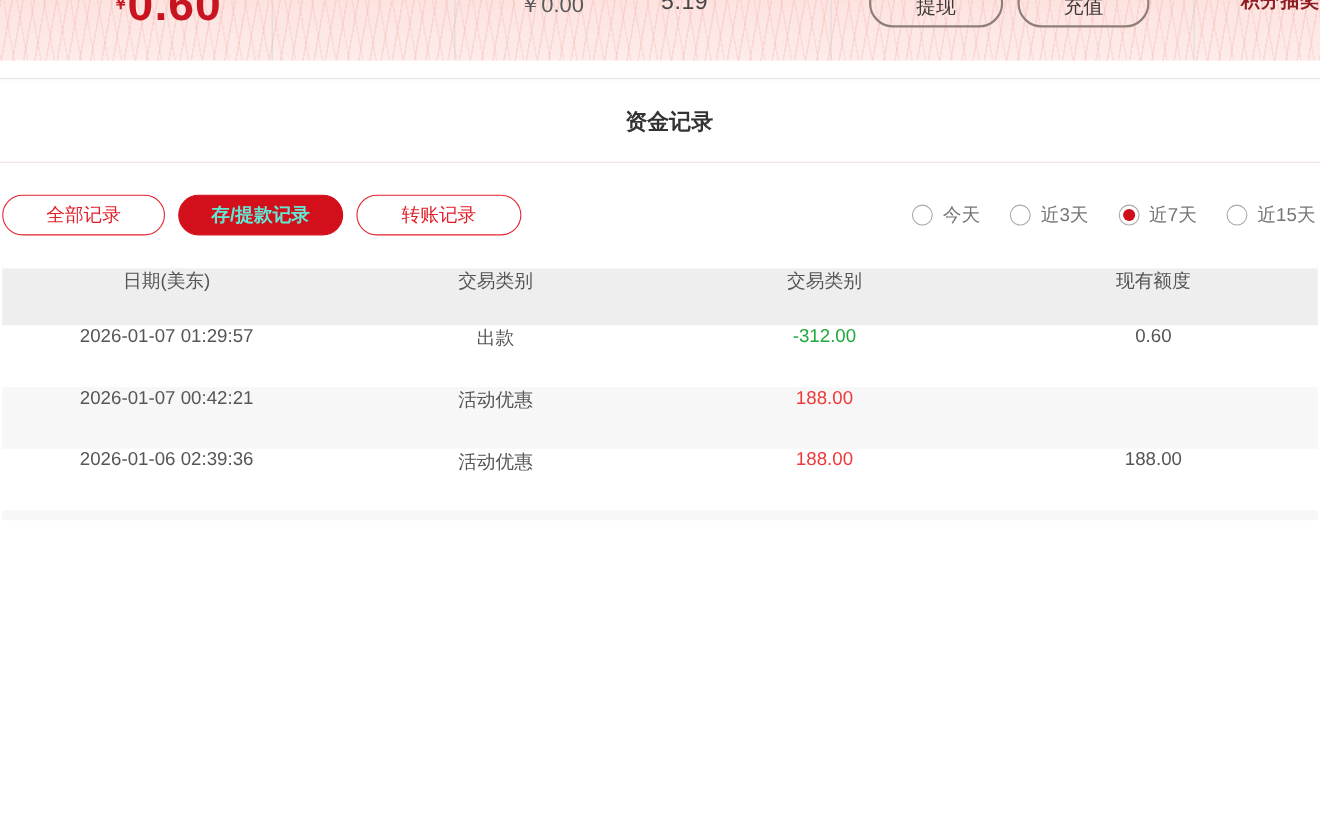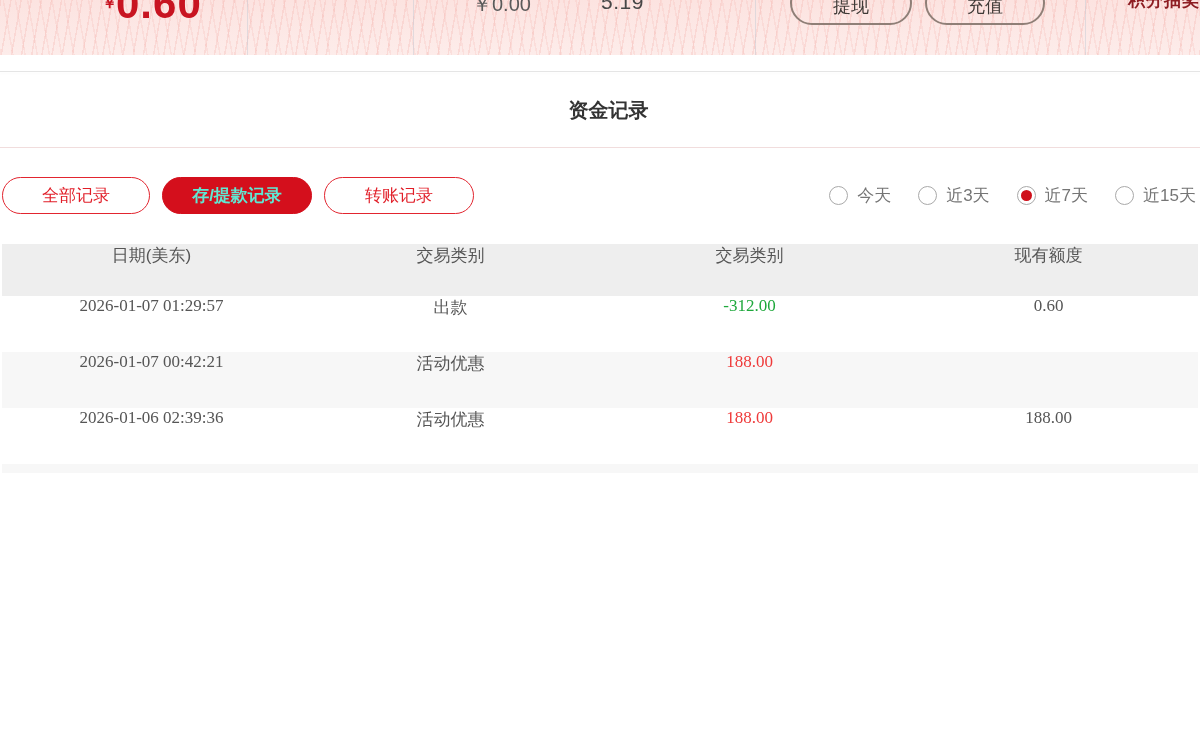--- a/index.html
+++ b/index.html
@@ -56,21 +56,21 @@
     display: flex; align-items: center; justify-content: center; flex: 0 0 auto;
   }
   .radio-circle .dot { width: 11px; height: 11px; border-radius: 50%; background: transparent; }
   .radio-item.selected .radio-circle .dot { background: #cf0f1a; }
   .radio-label { font-size: 17px; color: #757575; white-space: nowrap; }
 
   
   .table { margin: 30px 2px 0 2px; }
   .t-row { display: flex; align-items: flex-start; }
   .t-head { height: 52px; background: #eeeeee; }
-  .t-body-row { height: 56px; background: #fff; font-family: Liberation Serif, serif; }
+  .t-body-row { height: 56px; background: #fff; }
   .t-body-row.striped { background: #f7f7f7; }
   .t-cell { width: 25%; text-align: center; font-size: 17px; color: #565656; }
   .t-head .t-cell { color: #555; }
   .amount--green { color: #1fa83c; }
   .amount--red { color: #ef3a3a; }
   .table-tail { height: 9px; background: #f7f7f7; }
 </style>
 </head>
 <body>
 

